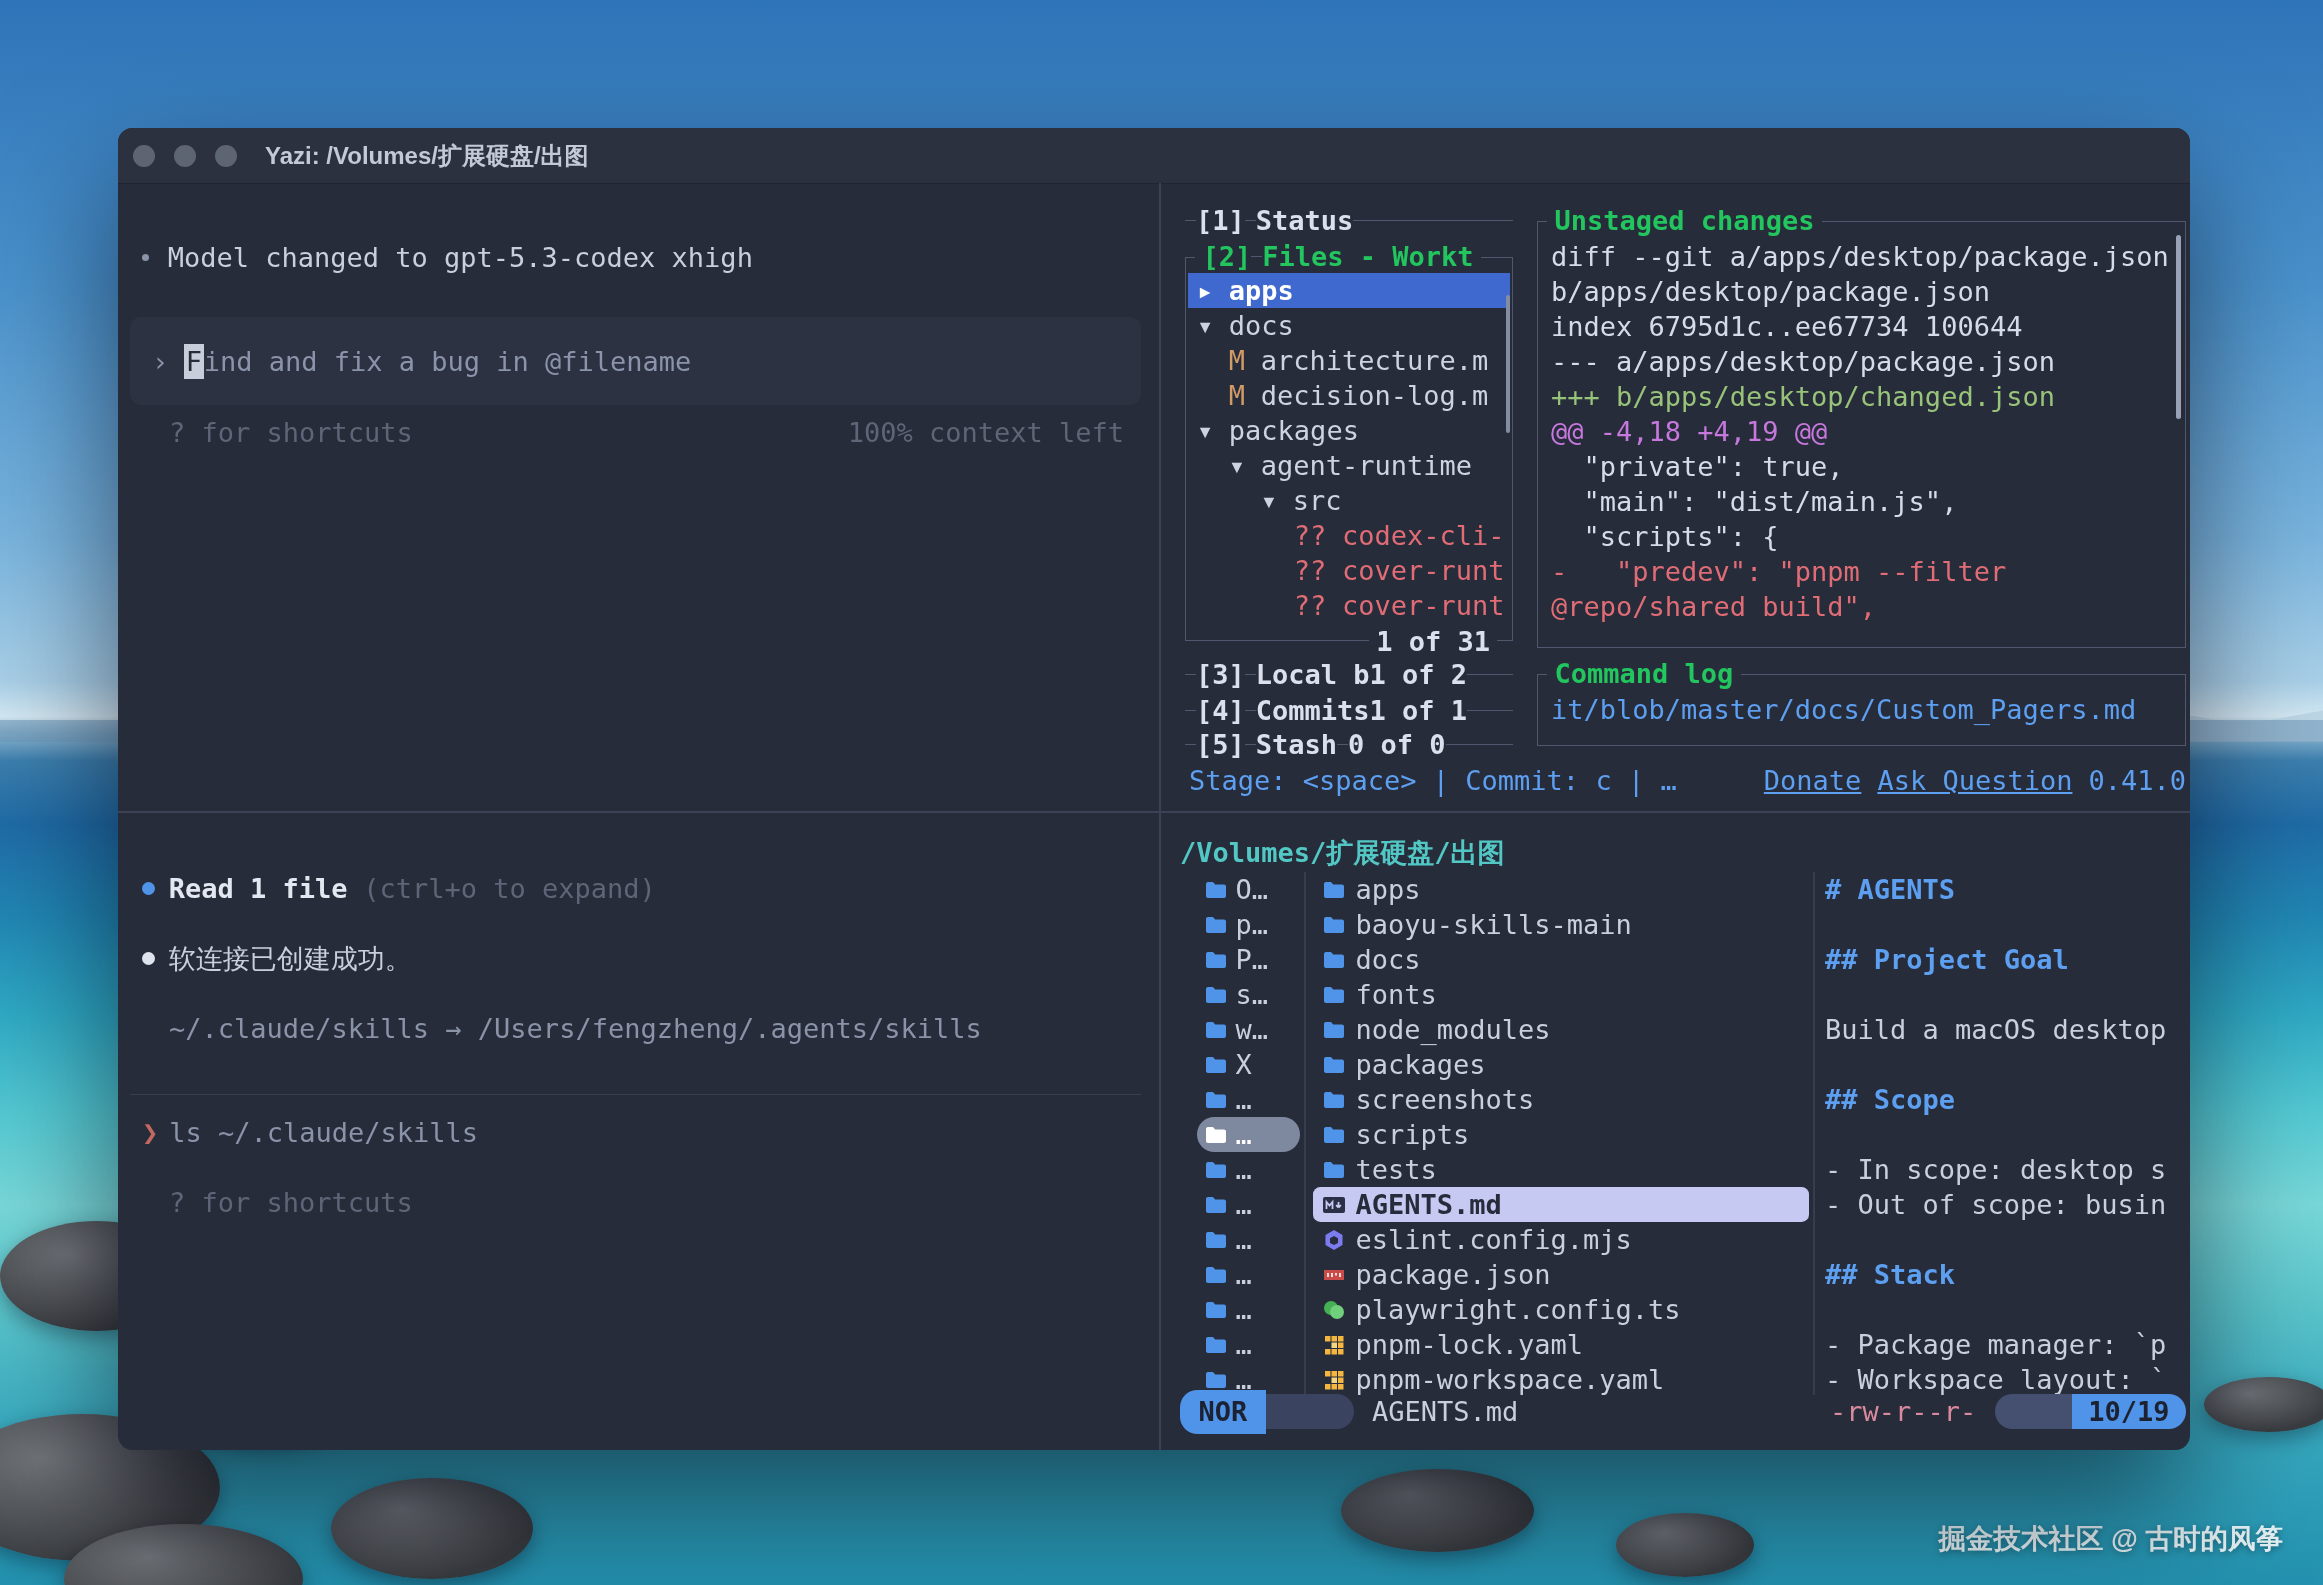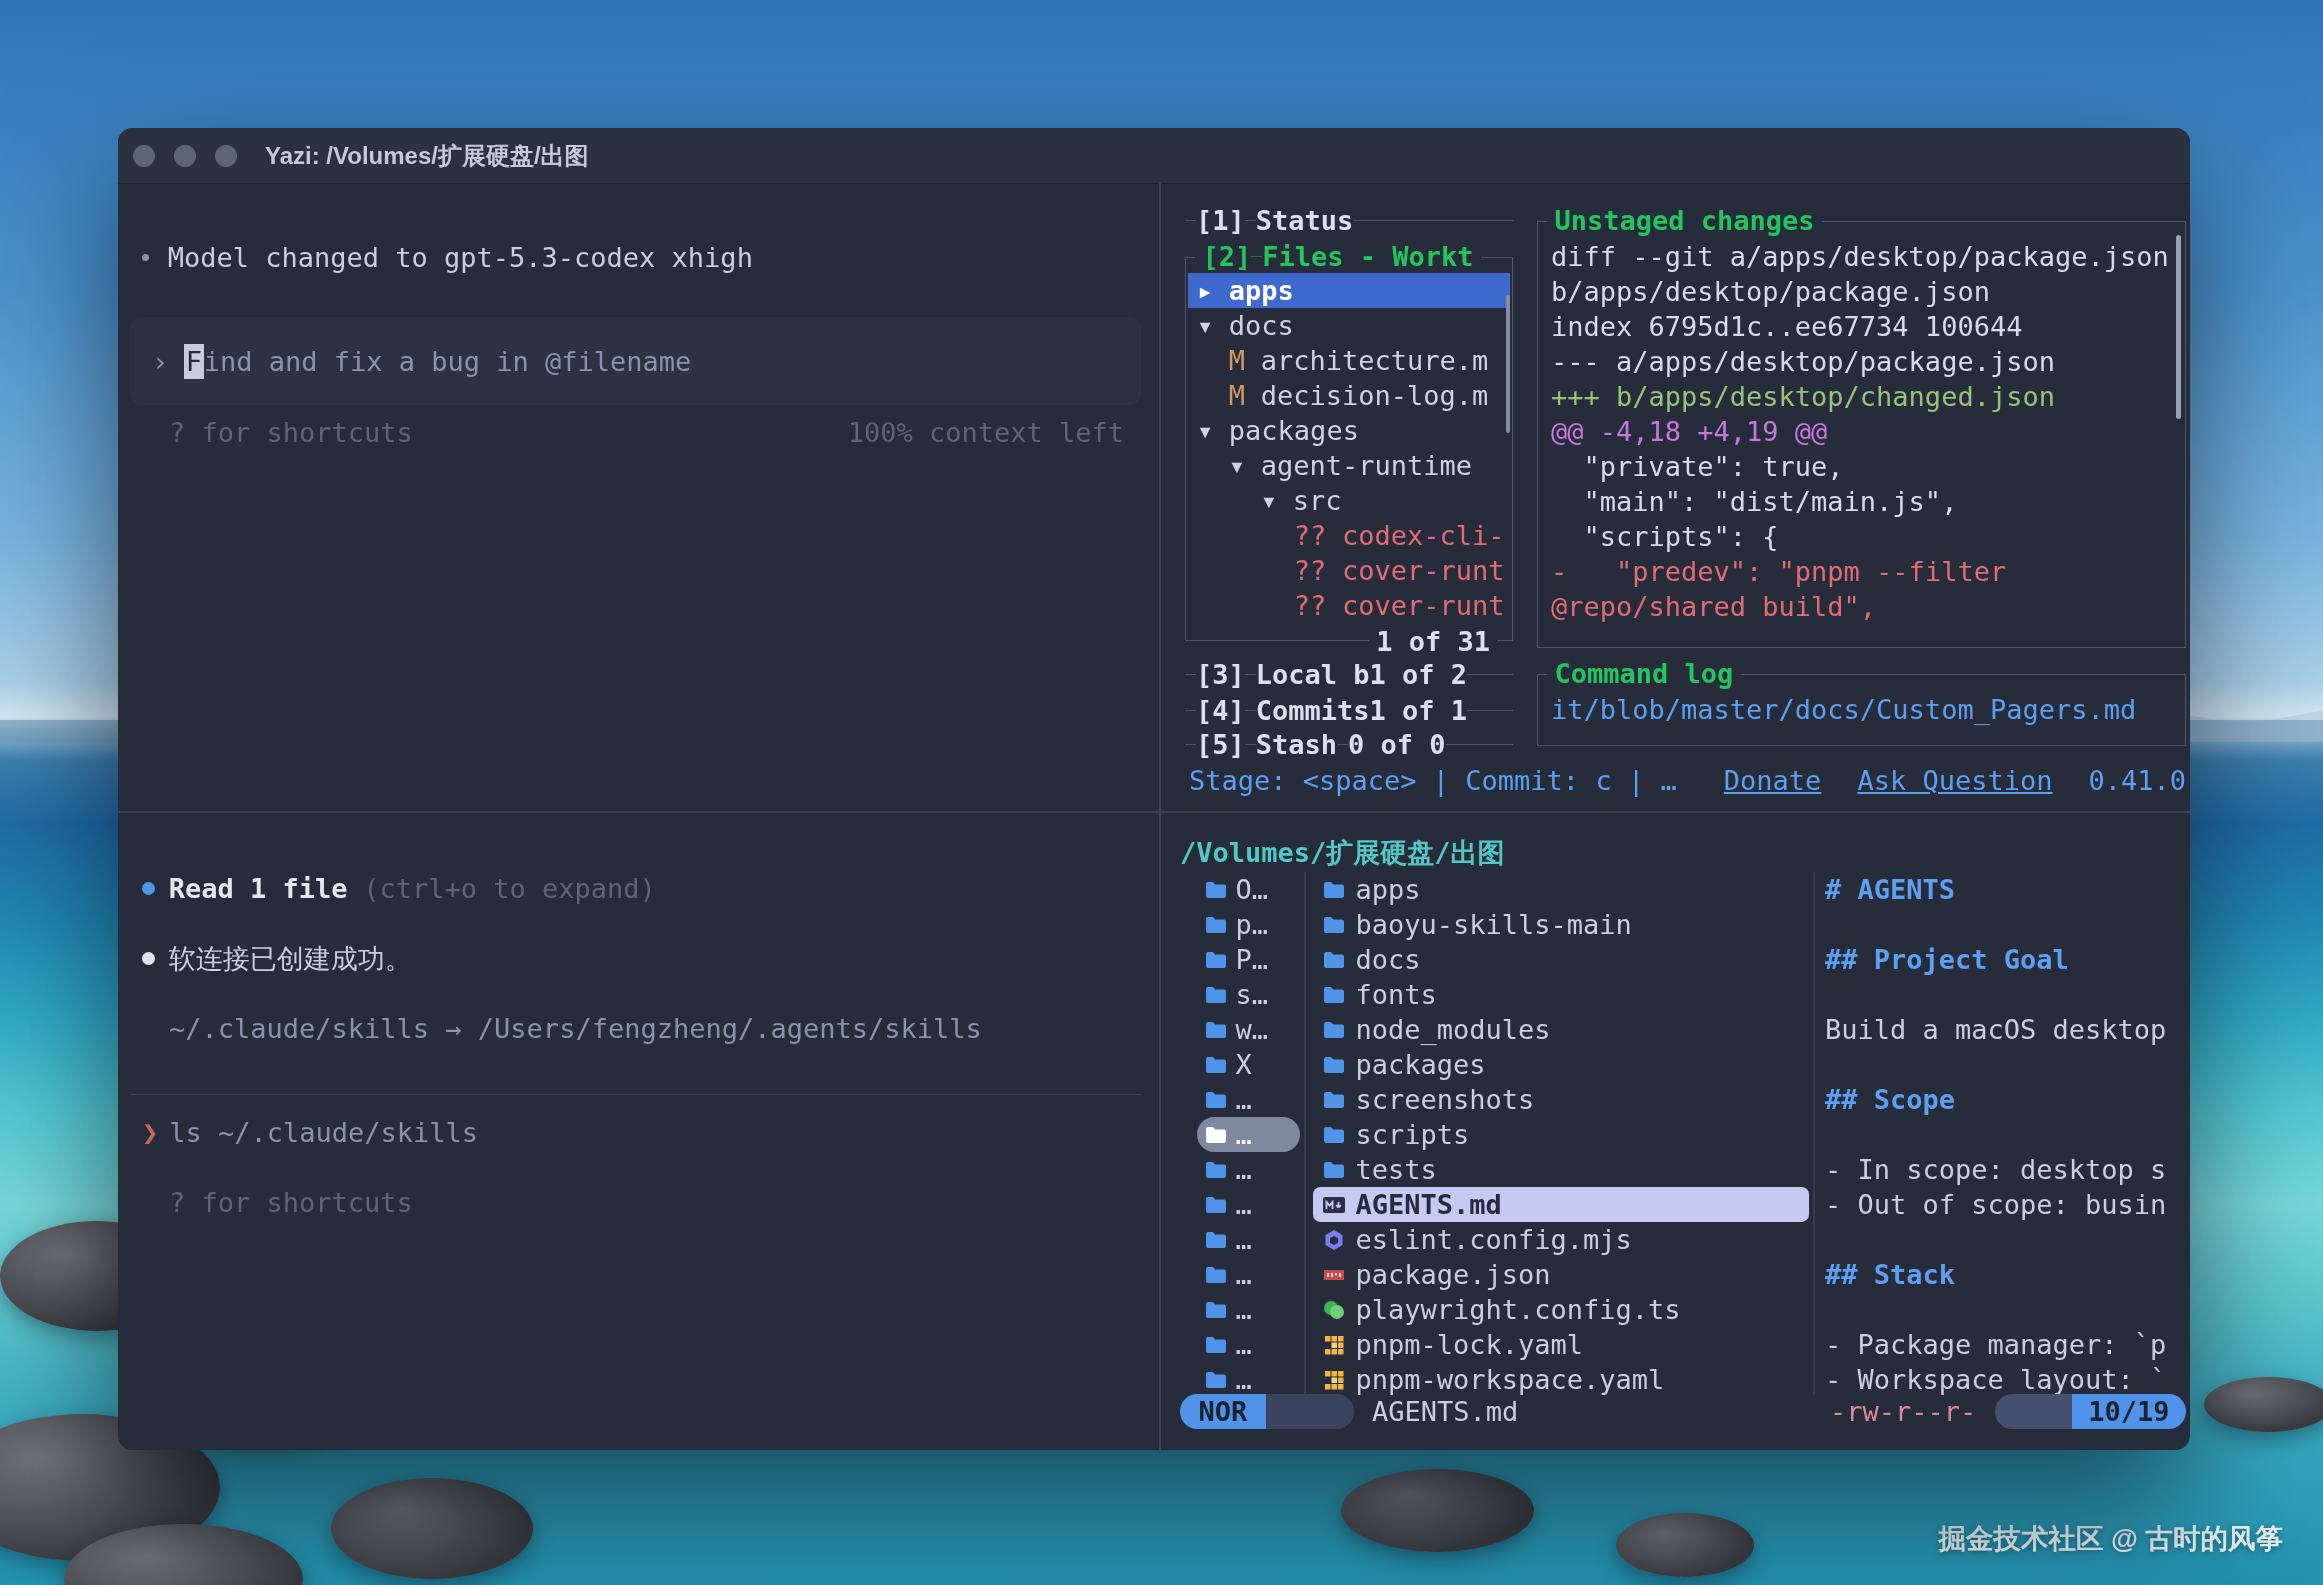--- a/index.html
+++ b/index.html
@@ -68,21 +68,21 @@
   .ycol{position:absolute;top:744px;}
   .yrow{height:35px;display:flex;align-items:center;gap:9.2px;padding:0 9.2px;border-radius:7.3px;
     white-space:pre;overflow:hidden;box-sizing:border-box;color:#c9cfdd;}
   .yrow.psel{background:#7e889f;color:#ffffff;border-radius:17.4px;}
   .yrow.fsel{background:#c6c9f2;color:#272c3b;font-weight:bold;}
   .icon{width:24px;height:24px;flex:none;}
   .ysep{position:absolute;top:744px;width:1.8px;height:523px;background:#363d4e;}
   .pv-line{height:35px;white-space:pre;overflow:hidden;}
   .pv-h{color:#5d9ff0;font-weight:bold;} .pv-b{color:#c9cfdd;}
   .statusbar{position:absolute;left:1062px;top:1266px;width:1006px;height:35px;display:flex;align-items:center;}
-  .sb-mode{background:#4f94e8;color:#1c2232;font-weight:bold;height:35px;display:flex;align-items:center;
+  .sb-mode{background:#4f94e8;color:#1c2232;font-weight:bold;height:44px;display:flex;align-items:center;
     padding:0 18.4px;border-radius:17.4px 0 0 17.4px;}
   .sb-seg{background:#3a4360;height:35px;width:88px;border-radius:0 17.4px 17.4px 0;}
   .sb-name{margin-left:18.4px;color:#c9cfdd;}
   .sb-spacer{flex:1;}
   .sb-perms{color:#d98a9c;margin-right:18.4px;}
   .sb-seg2{background:#454f70;height:35px;width:77px;border-radius:17.4px 0 0 17.4px;}
   .sb-pos{background:#4f94e8;color:#1c2232;font-weight:bold;height:35px;display:flex;align-items:center;
     padding:0 16.5px;border-radius:0 17.4px 17.4px 0;}
 </style>
 </head>
@@ -265,21 +265,21 @@
         <div class="panel-title">
           <span>Command log</span>
         </div>
         <div class="row" style="left:13px;top:16.5px;">
           <span class="bluetxt">it/blob/master/docs/Custom_Pagers.md</span>
         </div>
       </div>
 
       <div class="row" style="left:1071px;top:635px;width:997px;justify-content:space-between;">
         <span class="bluetxt">Stage: &lt;space&gt; | Commit: c | …</span>
-        <span style="display:flex;gap:36px;align-items:center;">
+        <span style="display:flex;gap:16px;align-items:center;">
           <span class="linku">Donate</span>
           <span class="linku">Ask Question</span>
           <span class="bluetxt">0.41.0</span>
         </span>
       </div>
     </div>
 
     <div>
       <div class="ypath">/Volumes/扩展硬盘/出图</div>
 

